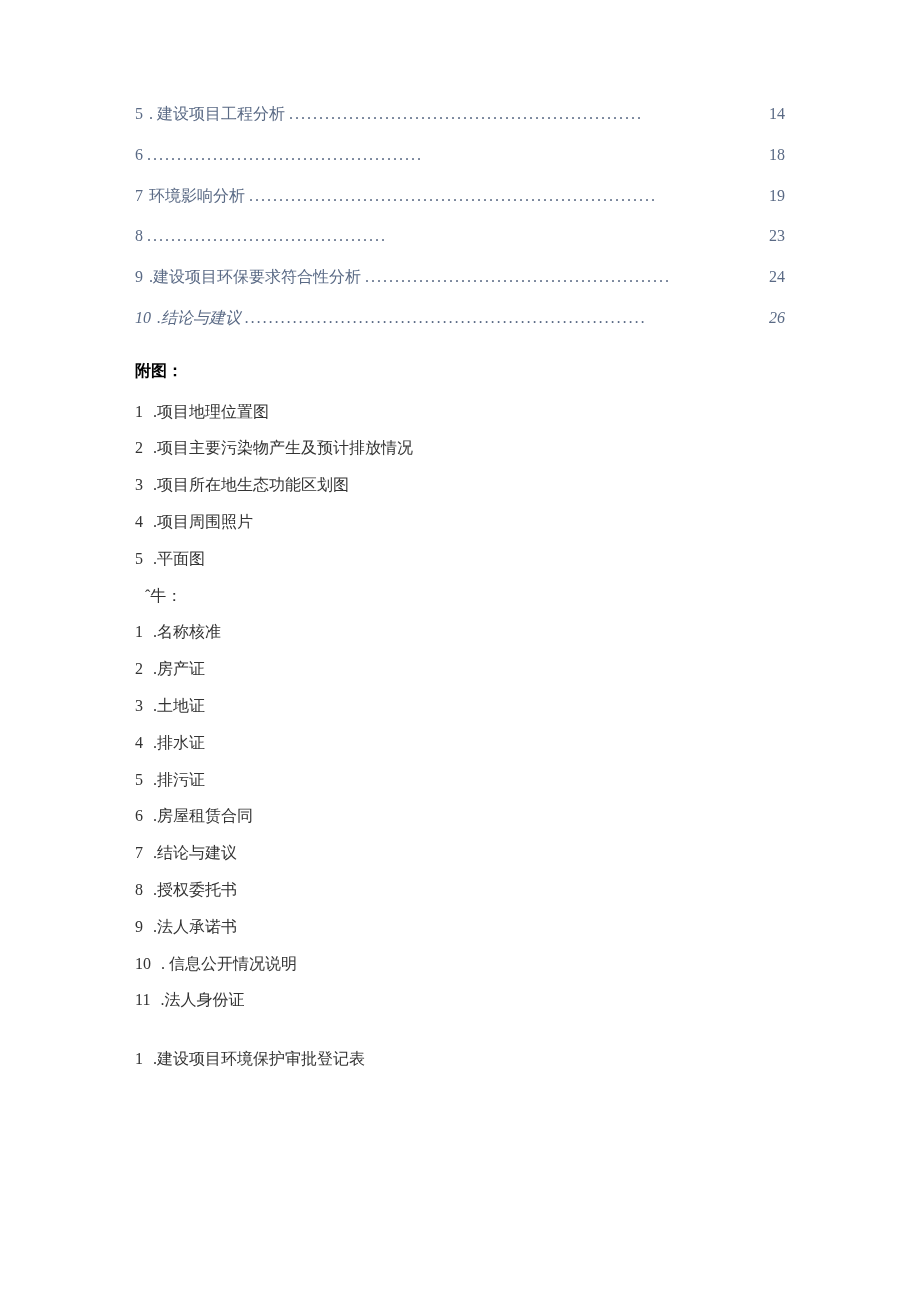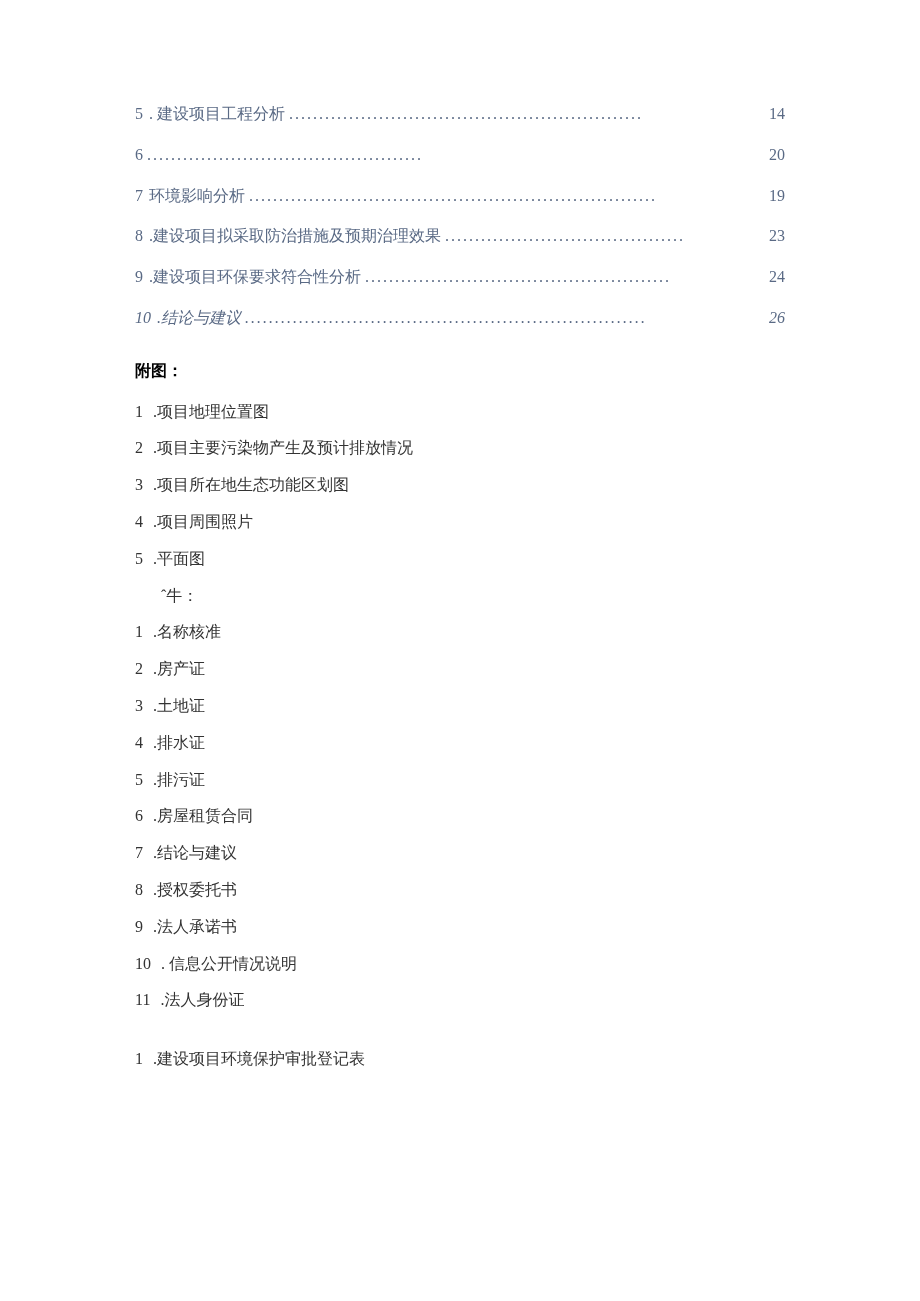--- a/index.html
+++ b/index.html
@@ -58,21 +58,21 @@
       margin-bottom: 8px;
       display: flex;
     }
     .list-num {
       flex-shrink: 0;
     }
     .list-text {
       margin-left: 10px;
     }
     .sub-indent {
-      margin-left: 26px;
+      margin-left: 10px;
     }
     .attach-section {
       margin-top: 4px;
     }
     .appendix-section {
       margin-top: 30px;
     }
   </style>
 </head>
 <body>
@@ -80,31 +80,30 @@
 <div>
   <div class="toc-item">
     <span class="toc-num">5</span>
     <span class="toc-title">. 建设项目工程分析</span>
     <span class="toc-dots">...........................................................</span>
     <span class="toc-page">14</span>
   </div>
   <div class="toc-item">
     <span class="toc-num">6</span>
     <span class="toc-dots"> ..............................................</span>
-    <span class="toc-page">20</span>
+    <span class="toc-page">18</span>
   </div>
   <div class="toc-item">
     <span class="toc-num">7</span>
     <span class="toc-title">环境影响分析</span>
     <span class="toc-dots"> ....................................................................</span>
     <span class="toc-page">19</span>
   </div>
   <div class="toc-item">
     <span class="toc-num">8</span>
-    <span class="toc-title"> .建设项目拟采取防治措施及预期治理效果</span>
     <span class="toc-dots"> ........................................</span>
     <span class="toc-page">23</span>
   </div>
   <div class="toc-item">
     <span class="toc-num">9</span>
     <span class="toc-title"> .建设项目环保要求符合性分析</span>
     <span class="toc-dots"> ...................................................</span>
     <span class="toc-page">24</span>
   </div>
   <div class="toc-item italic">

